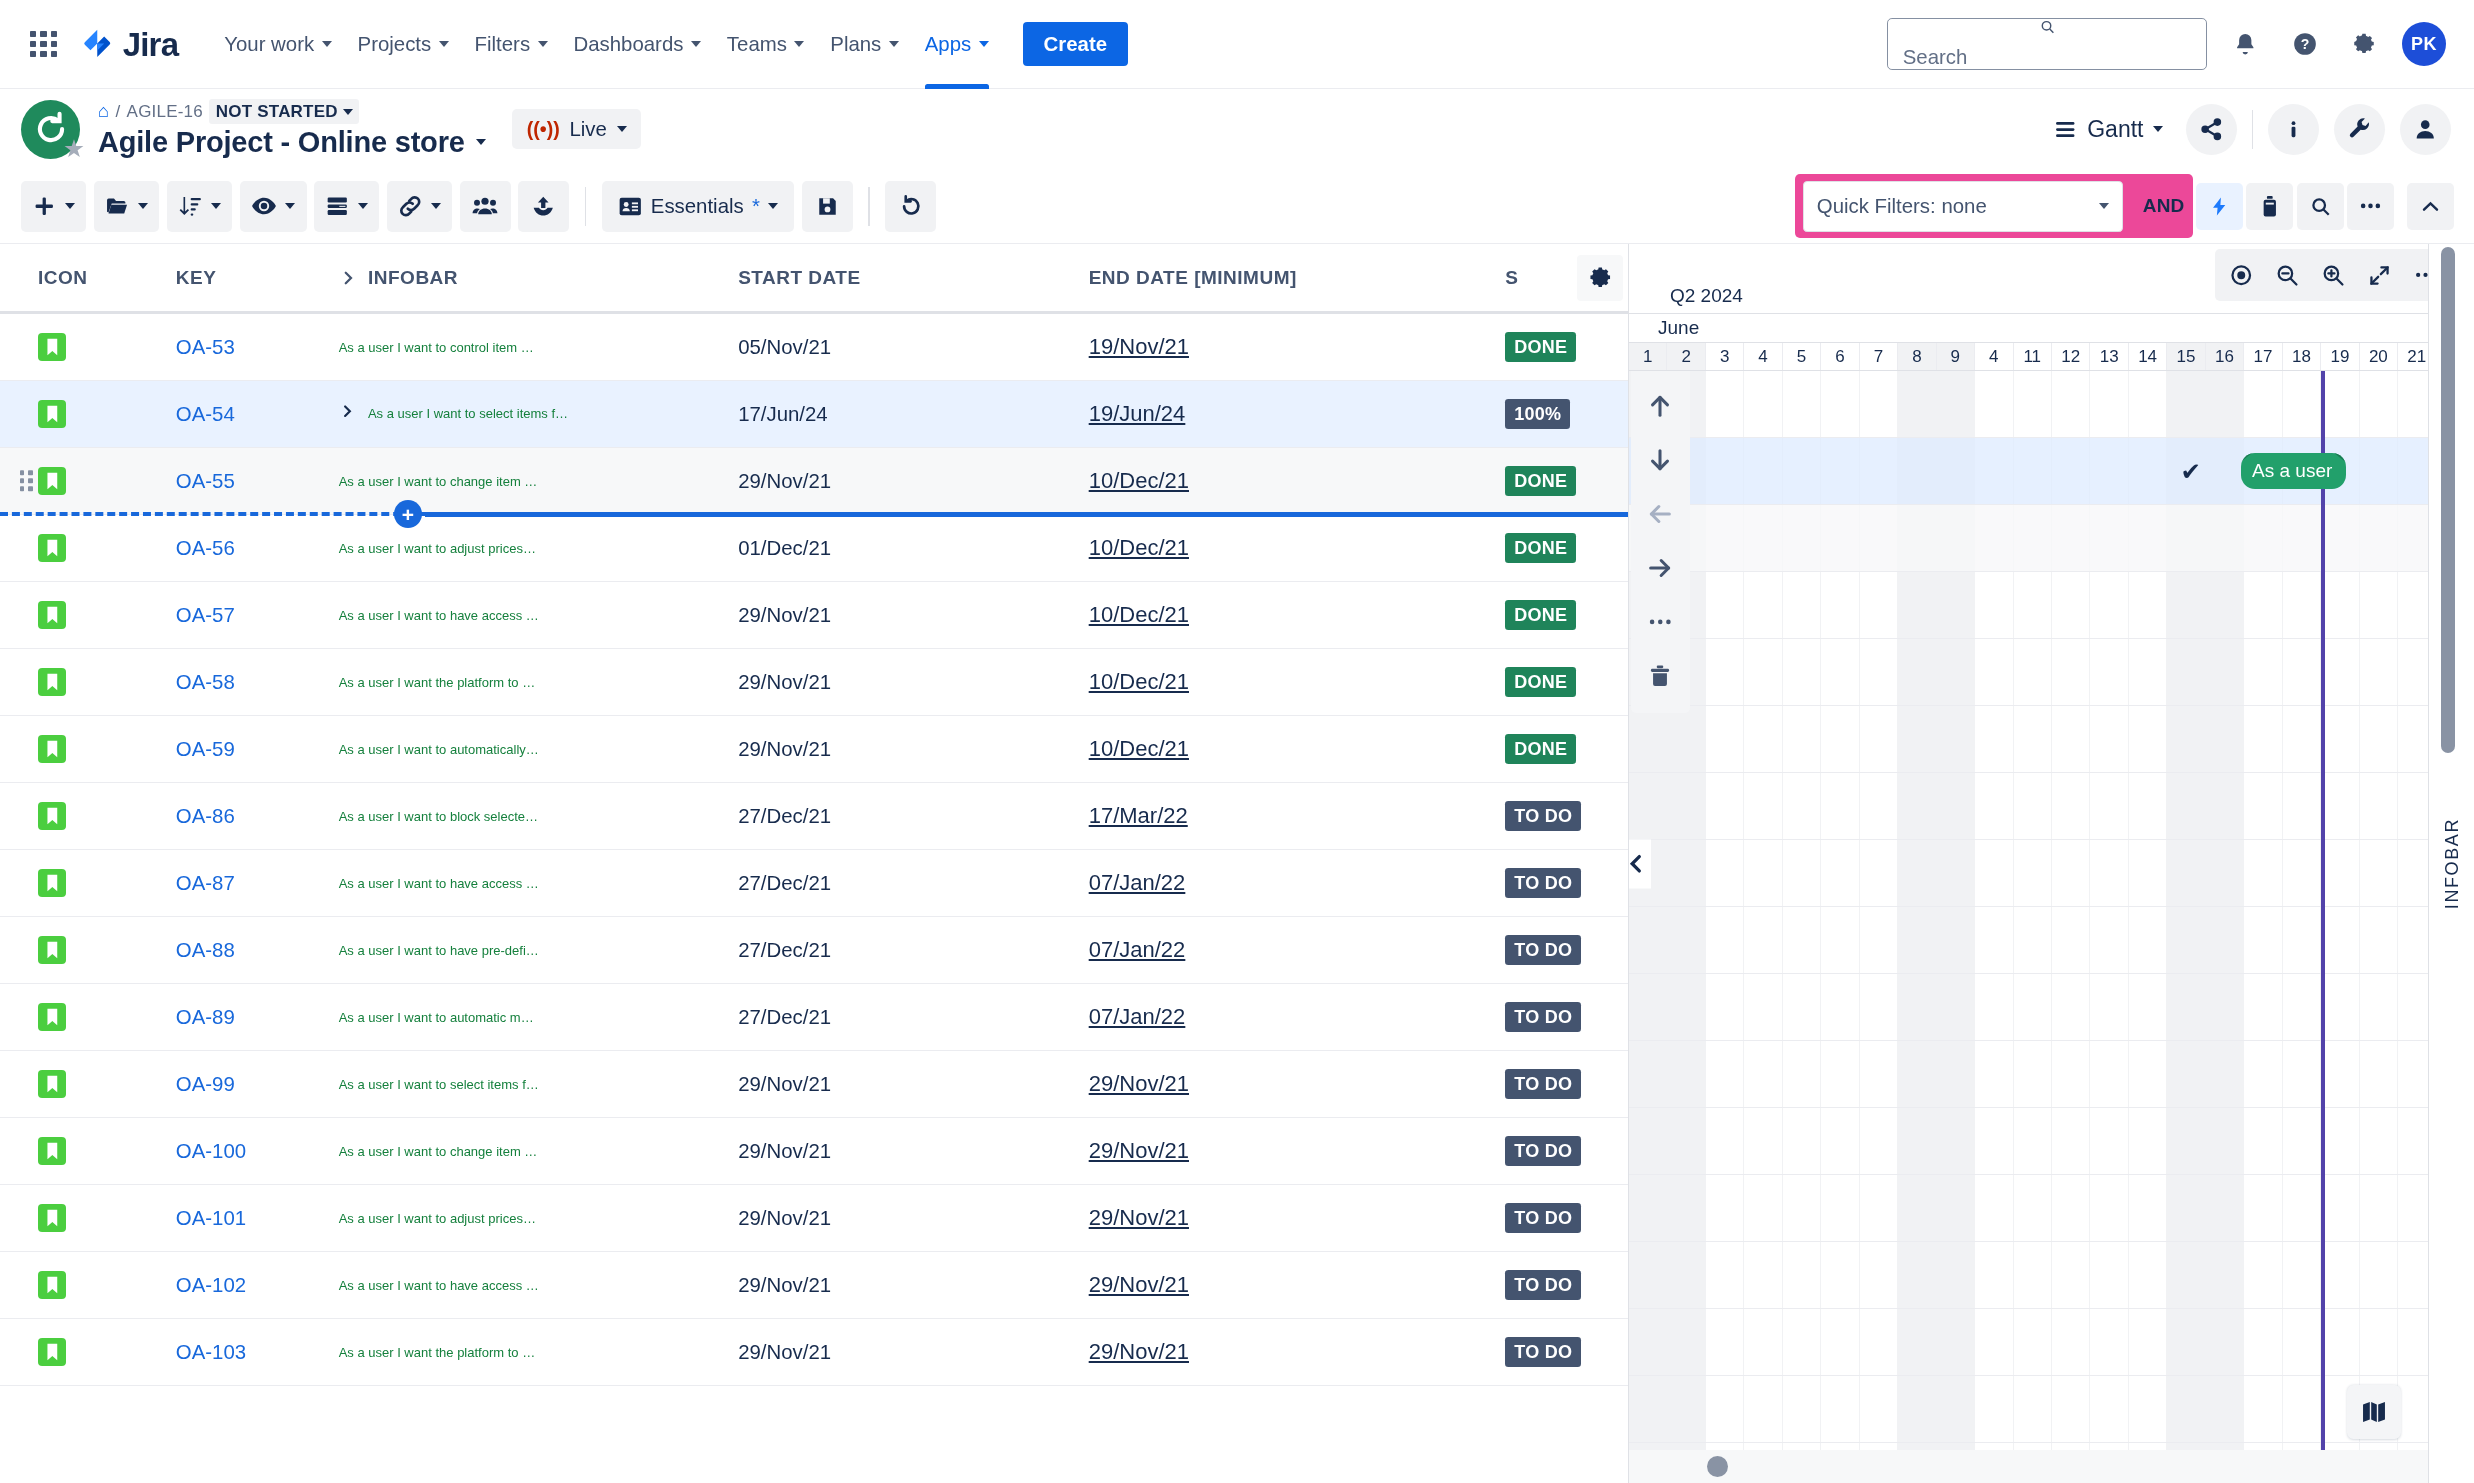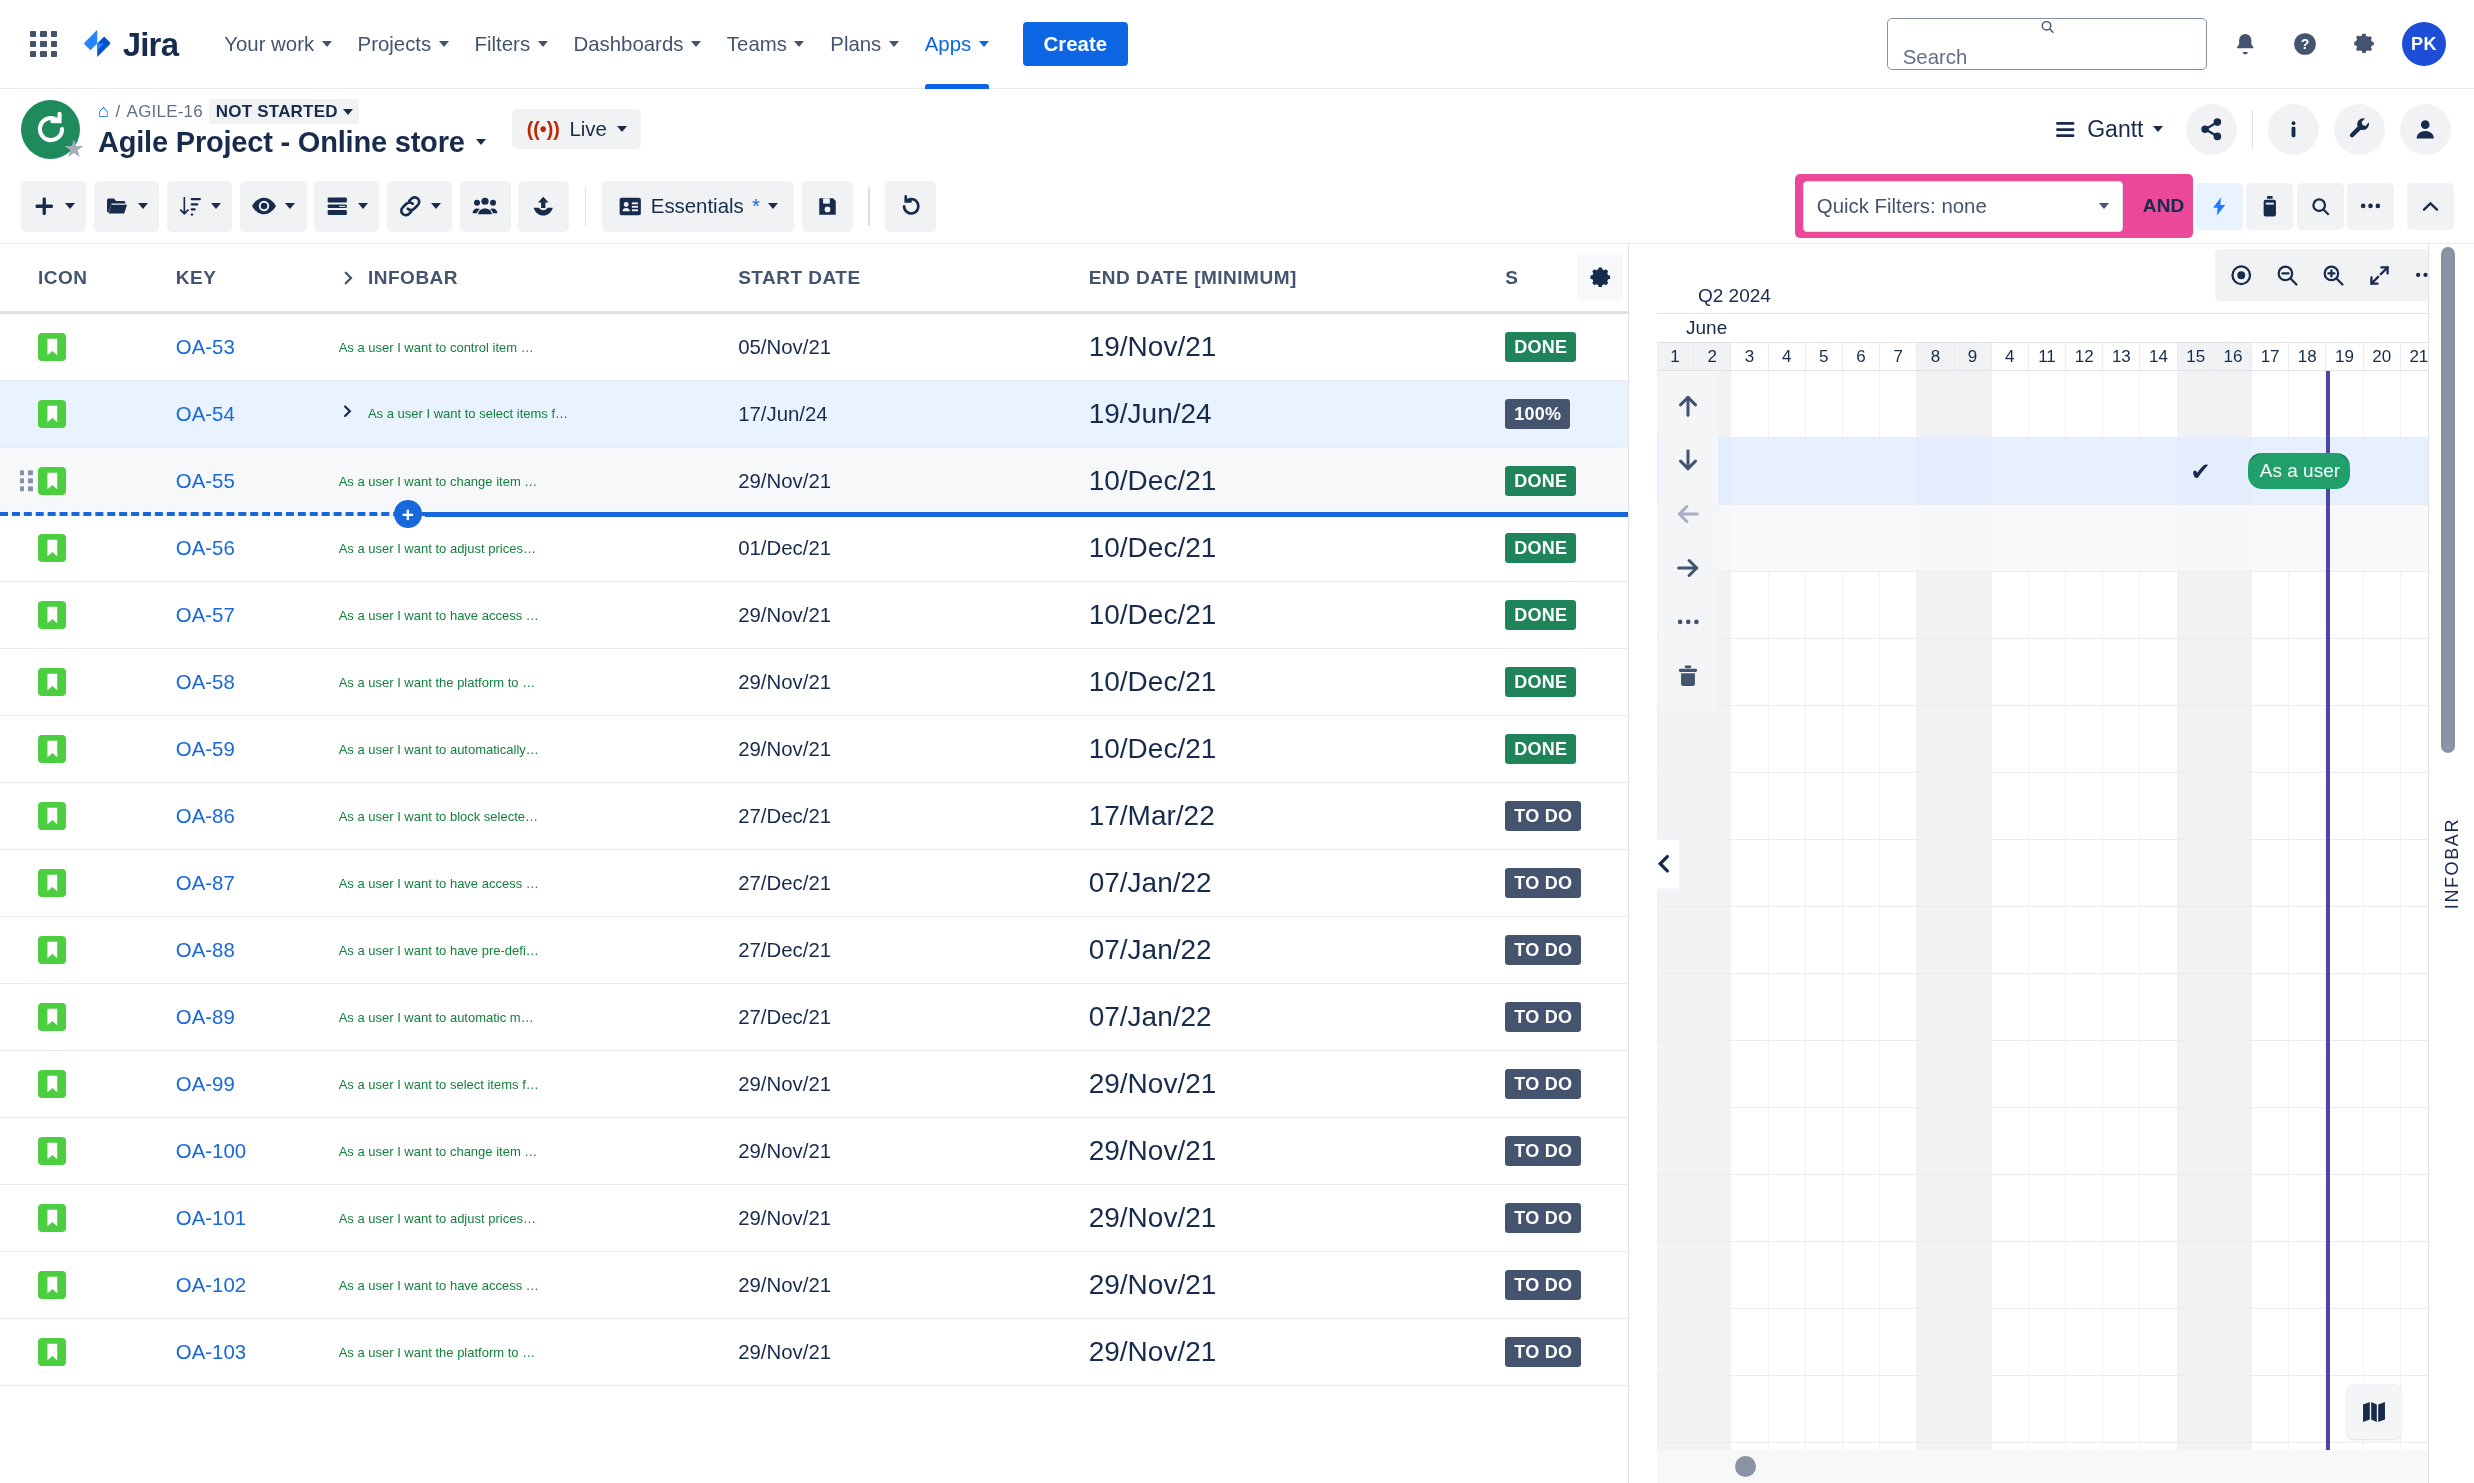--- a/index.html
+++ b/index.html
@@ -196,21 +196,21 @@
     height: 67px; display: flex; align-items: center;
     border-bottom: 1.6px solid #ebecf0; position: relative; background:#fff;
   }
   .row.selected { background: #e9f2ff; }
   .row.hover { background: #f7f8f9; }
   .cell { display: flex; align-items: center; }
   .c-icon  { width: 176px; padding-left: 38px; }
   .c-key   { width: 163px; font-size: 20.4px; color: #1868db; cursor: pointer; }
   .c-summ  { width: 400px; font-size: 13px; color: #15803d; gap: 11.4px; }
   .c-start { width: 351px; font-size: 20.4px; color: #172b4d; }
-  .c-end   { width: 417px; font-size: 28px; color: #172b4d; }
+  .c-end   { width: 417px; font-size: 22px; color: #172b4d; text-decoration: underline; }
   .c-stat  { width: 123px; }
   .type-icon {
     width: 28px; height: 28px; border-radius: 4.1px; background: #4bce3f;
     display:flex; align-items:center; justify-content:center;
   }
   .type-icon svg { width: 14.7px; height: 18px; }
   .expander { color:#172b4d; font-size: 18px; font-weight: 700; margin-right: 1.6px; }
   .drag-dots {
     position: absolute; left: 19.6px; top: 50%; transform: translateY(-50%);
     display: grid; grid-template-columns: repeat(2, 4.9px);
@@ -234,21 +234,21 @@
   }
   .drop-line .solid { flex: 1; height: 4.9px; background: #1868db; }
   .drop-plus {
     position: absolute; left: 408px; top: 50%; transform: translate(-50%,-50%);
     width: 28px; height: 28px; border-radius: 50%; background:#1868db;
     color:#fff; display:flex; align-items:center; justify-content:center;
     font-size: 21px; font-weight: 700; line-height: 1;
   }
 
   
-  .gantt-pane { flex: 1; position: relative; background: #fff; overflow: hidden; margin-left: 28px; }
+  .gantt-pane { flex: 1; position: relative; background: #fff; overflow: hidden; }
   .gantt-top {
     height: 70px; position: relative; border-bottom: 1.6px solid #dfe1e6;
     background:#fff;
   }
   .quarter-label {
     position: absolute; left: 41px; bottom: 6.5px; font-size: 19px; color:#172b4d;
   }
   .gantt-tools {
     position: absolute; right: 23px; top: 4.9px; background:#f1f2f4;
     border-radius: 4.9px; display: flex; align-items: center; padding: 3.3px;

